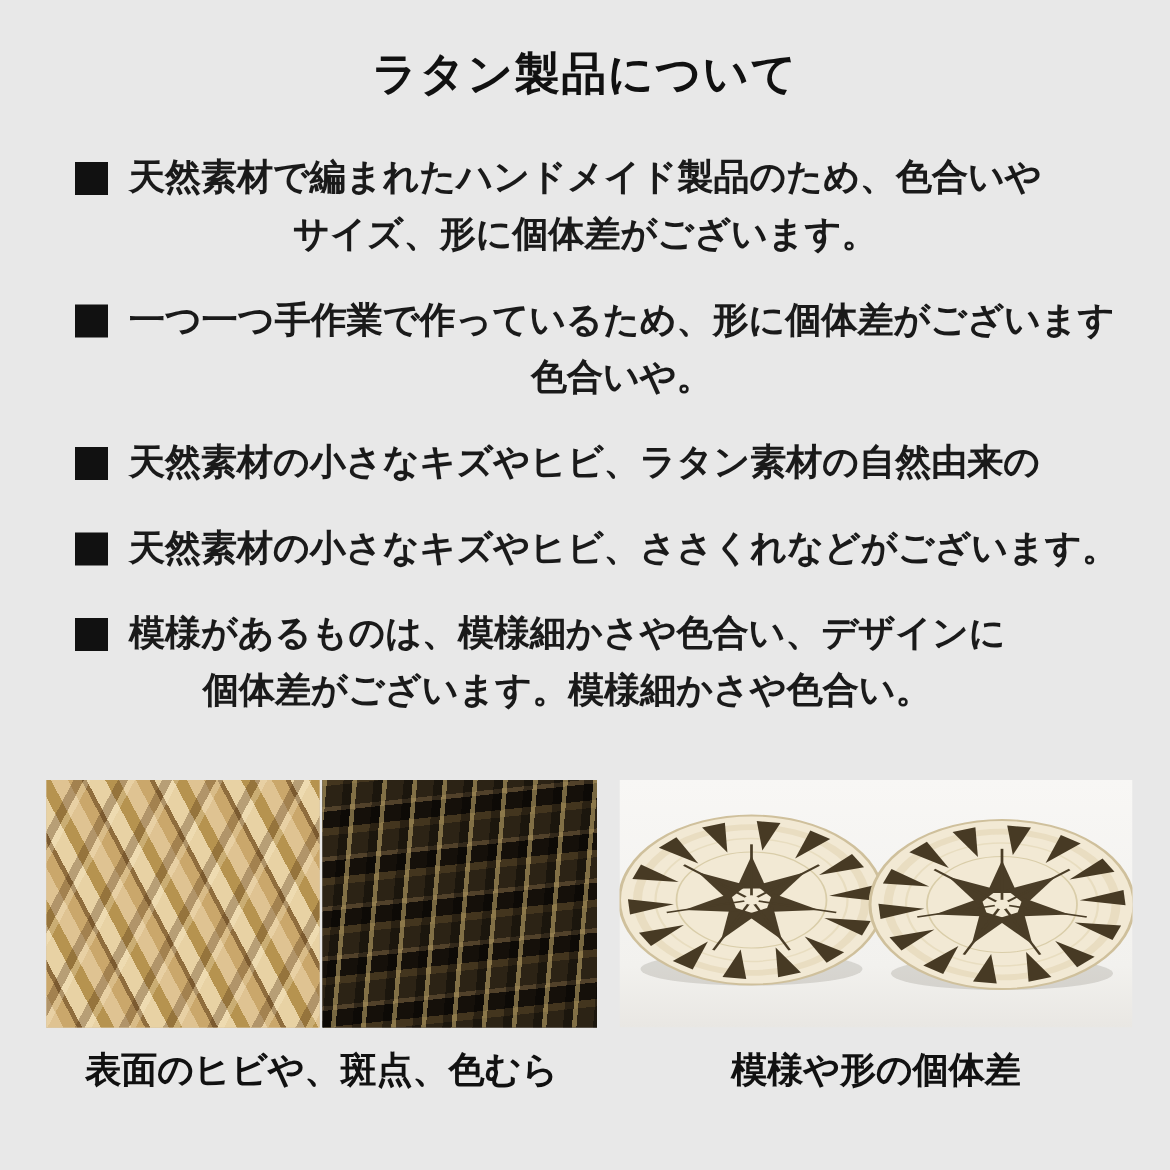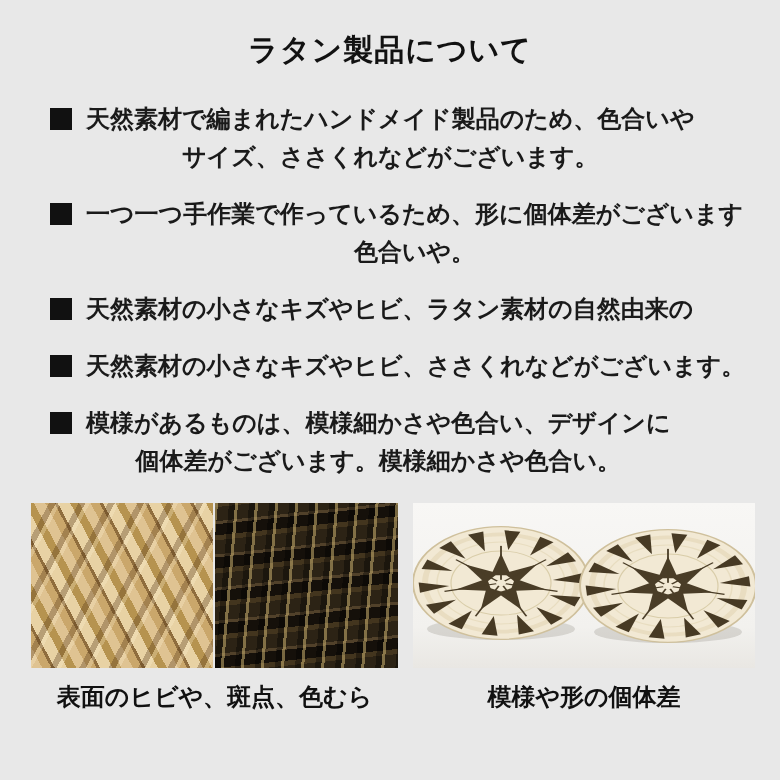--- a/index.html
+++ b/index.html
@@ -23,21 +23,21 @@
 
   
   .notes{list-style:none;margin:31px 40px 0 50px;padding:0;}
   .note{display:flex;align-items:flex-start;gap:14px;margin-bottom:19px;}
   .note:last-child{margin-bottom:0;}
   .sq{flex:none;width:22px;height:22px;background:#111;margin-top:8px;}
   .note-text{margin:0;font-size:24px;line-height:38px;font-weight:600;color:#1a1a1a;text-align:center;}
   .note-line{display:block;white-space:nowrap;}
 
   
-  .figures{display:flex;margin:23px 0 0 31px;gap:15px;}
+  .figures{display:flex;margin:40px 0 0 31px;gap:15px;}
   figure{margin:0;}
   .imgpair{display:flex;gap:2px;}
   .photo{height:165px;}
 
   
   .img-light{
     width:182px;
     background-color:#c9a76a;
     background-image:
       repeating-linear-gradient(118deg,
@@ -83,21 +83,21 @@
 
 <div class="panel">
 
   <h1 class="title">ラタン製品について</h1>
 
   <ul class="notes">
     <li class="note">
       <span class="sq"></span>
       <p class="note-text">
         <span class="note-line">天然素材で編まれたハンドメイド製品のため、色合いや</span>
-        <span class="note-line">サイズ、ささくれなどがございます。</span>
+        <span class="note-line">サイズ、形に個体差がございます。</span>
       </p>
     </li>
     <li class="note">
       <span class="sq"></span>
       <p class="note-text">
         <span class="note-line">一つ一つ手作業で作っているため、形に個体差がございます</span>
         <span class="note-line">色合いや。</span>
       </p>
     </li>
     <li class="note">

